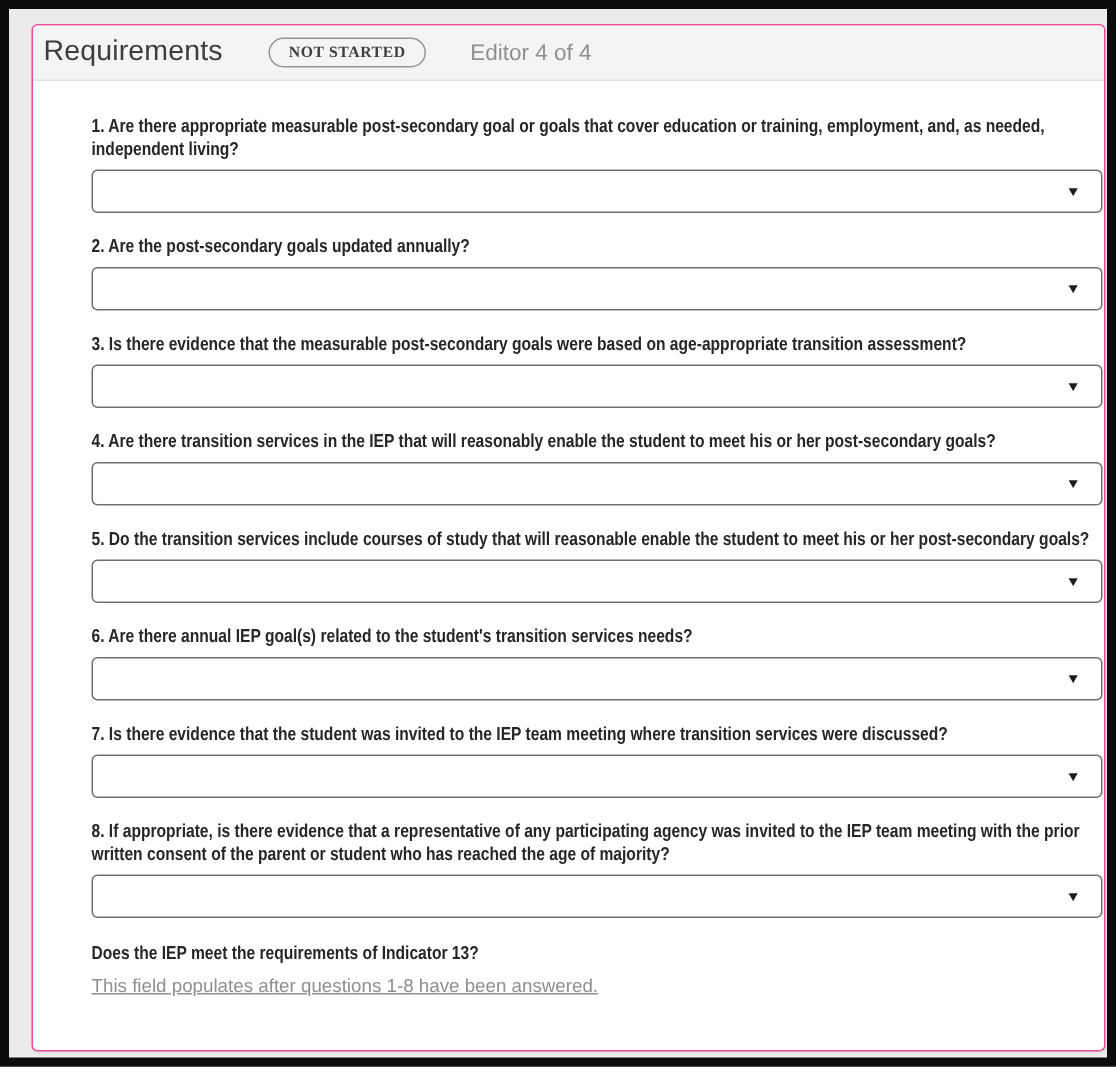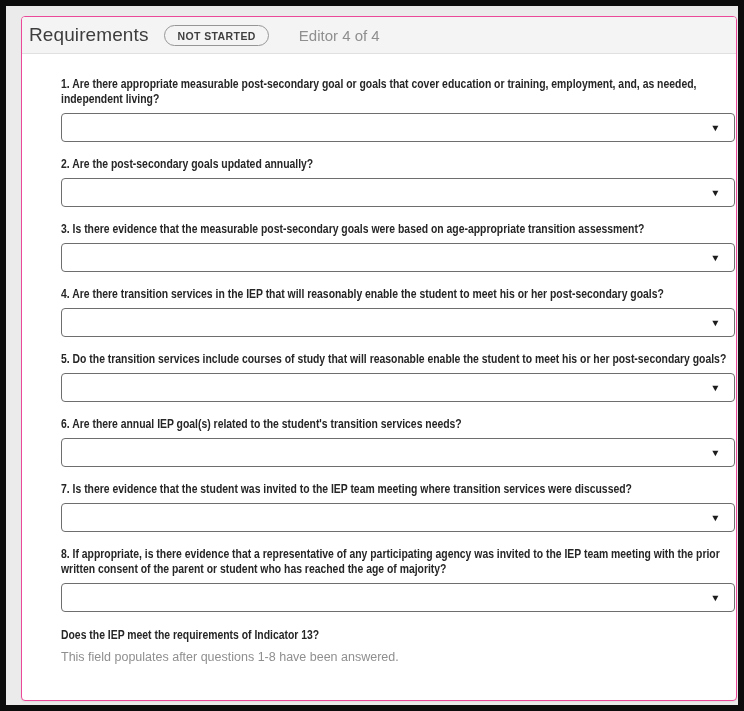--- a/index.html
+++ b/index.html
@@ -41,31 +41,32 @@
     padding-left: 7px;
   }
   .page-title {
     font-size: 19px;
     line-height: 22px;
     color: #3d3d3d;
     letter-spacing: 0.1px;
     white-space: nowrap;
   }
   .status-badge {
-    margin-left: 16px;
+    margin-left: 31px;
     box-sizing: border-box;
     border: 1px solid #969696;
     border-radius: 11px;
     padding: 4px 12px 3px 12px;
     font-size: 10.5px;
     font-weight: bold;
     letter-spacing: 0.4px;
     color: #3f3f3f;
     white-space: nowrap;
     background: transparent;
+    font-family: Liberation Serif, serif;
   }
   .editor-position {
     margin-left: 30px;
     font-size: 15px;
     color: #8f8f8f;
     white-space: nowrap;
   }
   .card-body {
     box-sizing: border-box;
     padding: 23px 33px 0 7px;
@@ -115,20 +116,21 @@
     pointer-events: none;
   }
   .result-block {
     margin-top: 16px;
   }
   .result-helper {
     font-size: 12.5px;
     line-height: 15px;
     color: #8f8f8f;
     margin-top: 7px;
+    text-decoration: underline;
   }
 </style>
 </head>
 <body>
 
 <div class="frame">
   <div class="card">
 
     <div class="card-header">
       <span class="page-title">Requirements</span>

